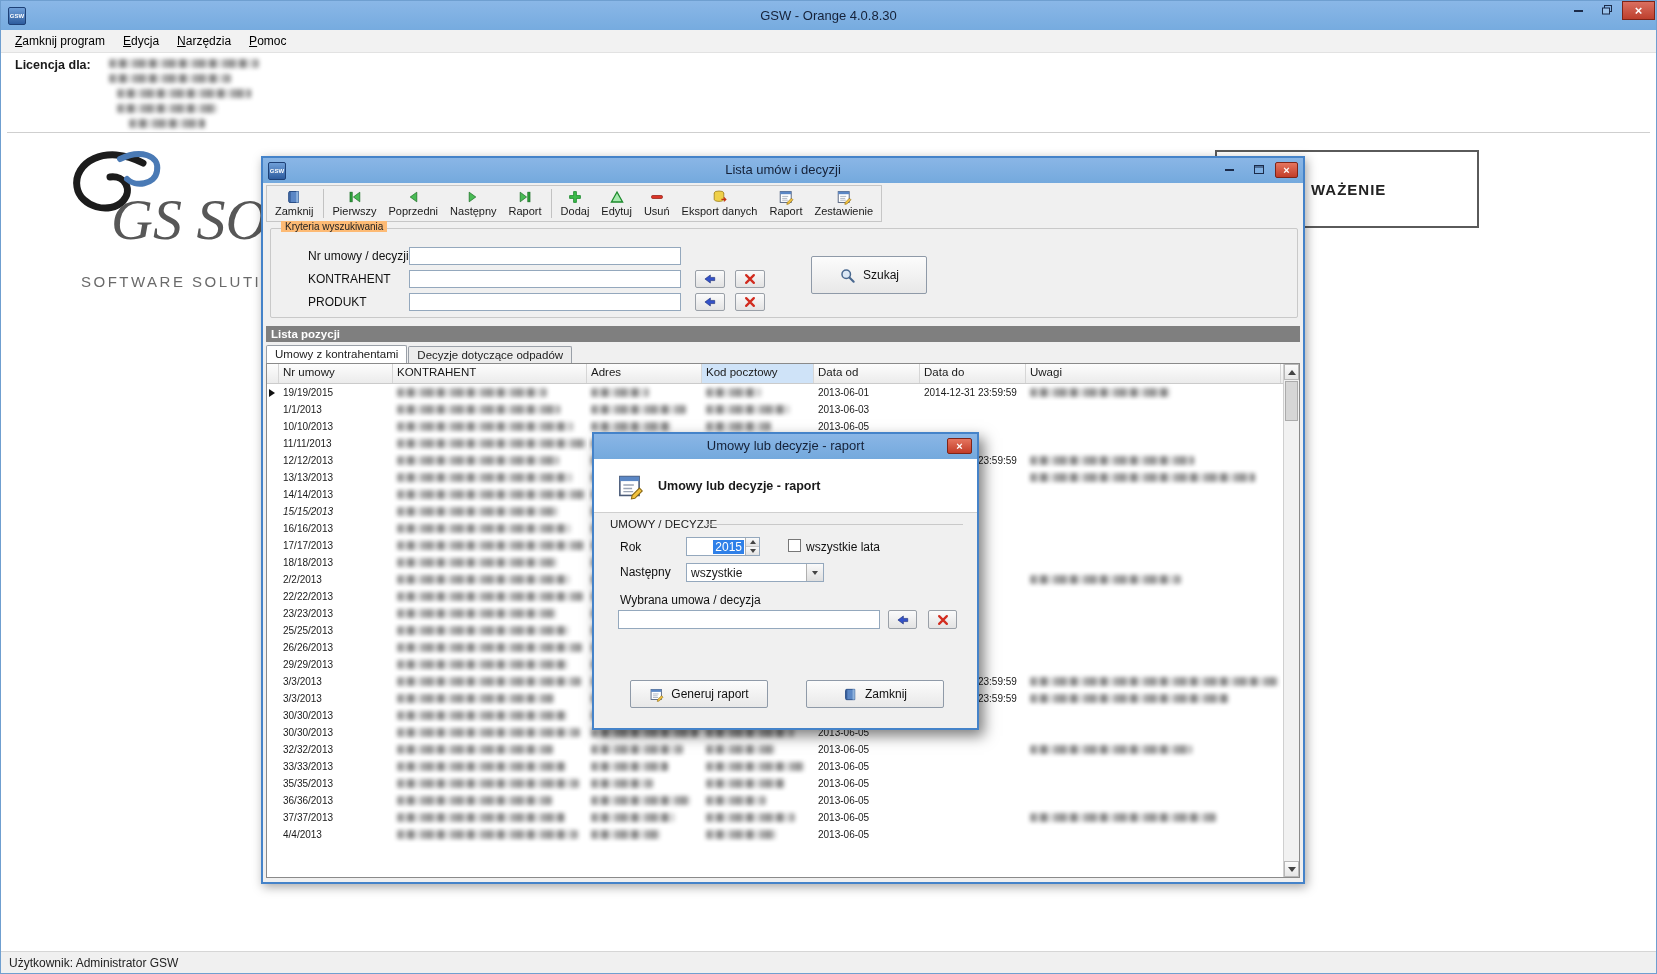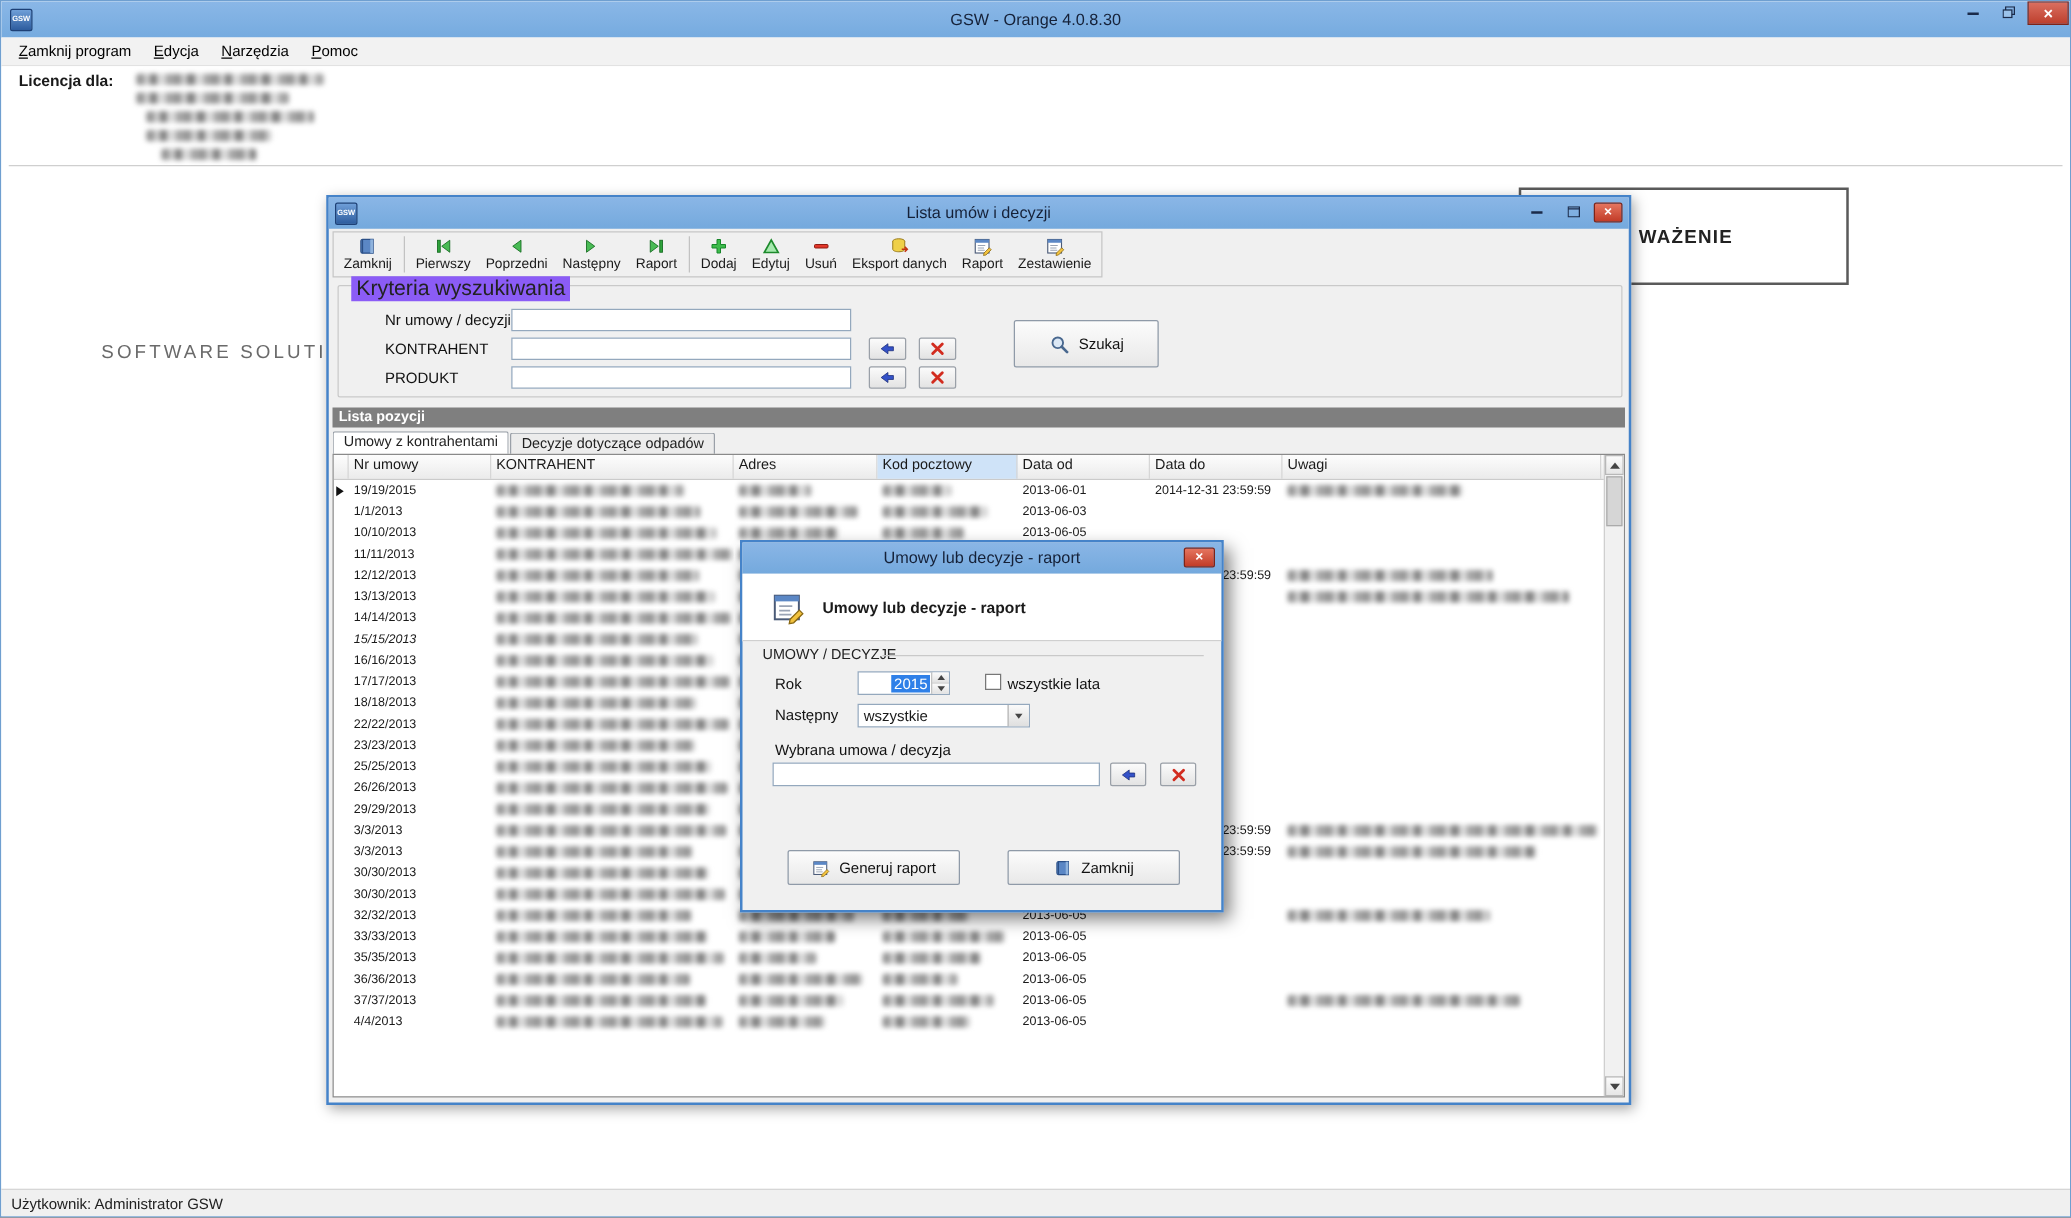--- a/index.html
+++ b/index.html
@@ -50,21 +50,21 @@
 
   
   .toolbar{position:absolute;left:3px;top:27px;height:37px;display:flex;align-items:stretch;border:1px solid #c6c6c6;background:#f0f0f0;padding:1px 2px;box-sizing:border-box;}
   .tb-btn{display:flex;flex-direction:column;align-items:center;justify-content:center;padding:1px 6px 2px;font-size:11px;white-space:nowrap;color:#1a1a1a;}
   .tb-ico{width:16px;height:16px;}
   .tb-ico svg{width:16px;height:16px;display:block;}
   .tb-sep{width:1px;background:#c2c2c2;margin:2px 3px;}
 
   
   .fs{position:absolute;left:7px;top:70px;width:1026px;height:88px;border:1px solid #c9c9c9;border-radius:2px;}
-  .fs-legend{position:absolute;top:-8px;left:10px;background:#8b5cf6;padding:0 4px;font-size:17px;color:#222;}
+  .fs-legend{position:absolute;top:-8px;left:10px;background:#fdba74;padding:0 4px;font-size:10px;color:#222;}
   .s-label{position:absolute;left:37px;font-size:12px;color:#111;white-space:nowrap;}
   .inp{position:absolute;background:#fff;border:1px solid #94a8bd;height:18px;box-sizing:border-box;font-size:12px;padding:1px 3px;}
   .sm-btn{position:absolute;width:30px;height:18px;box-sizing:border-box;border:1px solid #9aa0a8;background:linear-gradient(#fbfbfb,#e3e3e3);
     display:flex;align-items:center;justify-content:center;border-radius:2px;}
   .ico{display:inline-block;}
   .ico svg{width:100%;height:100%;display:block;}
   .ico-14{width:14px;height:14px;}
   .ico-15{width:15px;height:15px;}
   .ico-17{width:17px;height:17px;}
   .btn{border:1px solid #8f9aa8;background:linear-gradient(#fcfcfc,#e8e8e8);display:flex;align-items:center;justify-content:center;gap:7px;
@@ -149,20 +149,27 @@
 
     <div class="license-panel" id="license-area">
       <div class="license-label">Licencja dla:</div>
     <div class="redact lic-line" style="width: 150px; left: 102px; top: 6px;"></div>
         <div class="redact lic-line" style="width: 122px; left: 102px; top: 21px;"></div>
         <div class="redact lic-line" style="width: 134px; left: 110px; top: 36px;"></div>
         <div class="redact lic-line" style="width: 100px; left: 110px; top: 51px;"></div>
         <div class="redact lic-line" style="width: 76px; left: 122px; top: 66px;"></div>
       </div>
 
+    <div class="logo">
+      <svg width="200" height="125" viewBox="0 0 200 125">
+        <path d="M78 18 C 40 -2 8 18 12 42 C 15 62 45 70 58 56 C 68 45 60 30 45 32" fill="none" stroke="#1c1c1c" stroke-width="7" stroke-linecap="round"></path>
+        <path d="M55 14 C 75 4 95 10 92 26 C 90 40 70 42 62 34" fill="none" stroke="#4a7ab5" stroke-width="6" stroke-linecap="round"></path>
+        <text x="46" y="94" font-size="58" font-style="italic" fill="#575757" font-family="Liberation Serif, serif">GS SO</text>
+      </svg>
+    </div>
     <div class="logo-sub">SOFTWARE SOLUTIONS F</div>
 
     <div class="wazenie">
       <span>WAŻENIE</span>
     </div>
 
     <div class="win" id="list-window">
       <div class="win-tb">
         <div class="app-ico win-ico" style="margin-left:0">GSW</div>
         <div class="t">Lista umów i decyzji</div>
@@ -533,20 +540,38 @@
               </div>
               <div class="td" style="width: 115px;">
                 <div class="redact" style="width: 64px;"></div>
               </div>
               <div class="td" style="width: 112px;">
                 <div class="redact" style="width: 57px;"></div>
               </div>
               <div class="td" style="width: 106px;"></div>
               <div class="td" style="width: 106px;"></div>
               <div class="td" style="width: 255px;"></div>
+            </div>
+            <div class="trow">
+              <div class="td" style="width: 12px; padding-left: 0px;"></div>
+              <div class="td" style="width: 114px;">2/2/2013</div>
+              <div class="td" style="width: 194px;">
+                <div class="redact" style="width: 173px;"></div>
+              </div>
+              <div class="td" style="width: 115px;">
+                <div class="redact" style="width: 101px;"></div>
+              </div>
+              <div class="td" style="width: 112px;">
+                <div class="redact" style="width: 86px;"></div>
+              </div>
+              <div class="td" style="width: 106px;"></div>
+              <div class="td" style="width: 106px;"></div>
+              <div class="td" style="width: 255px;">
+                <div class="redact" style="width: 151px;"></div>
+              </div>
             </div>
             <div class="trow">
               <div class="td" style="width: 12px; padding-left: 0px;"></div>
               <div class="td" style="width: 114px;">22/22/2013</div>
               <div class="td" style="width: 194px;">
                 <div class="redact" style="width: 186px;"></div>
               </div>
               <div class="td" style="width: 115px;">
                 <div class="redact" style="width: 86px;"></div>
               </div>

